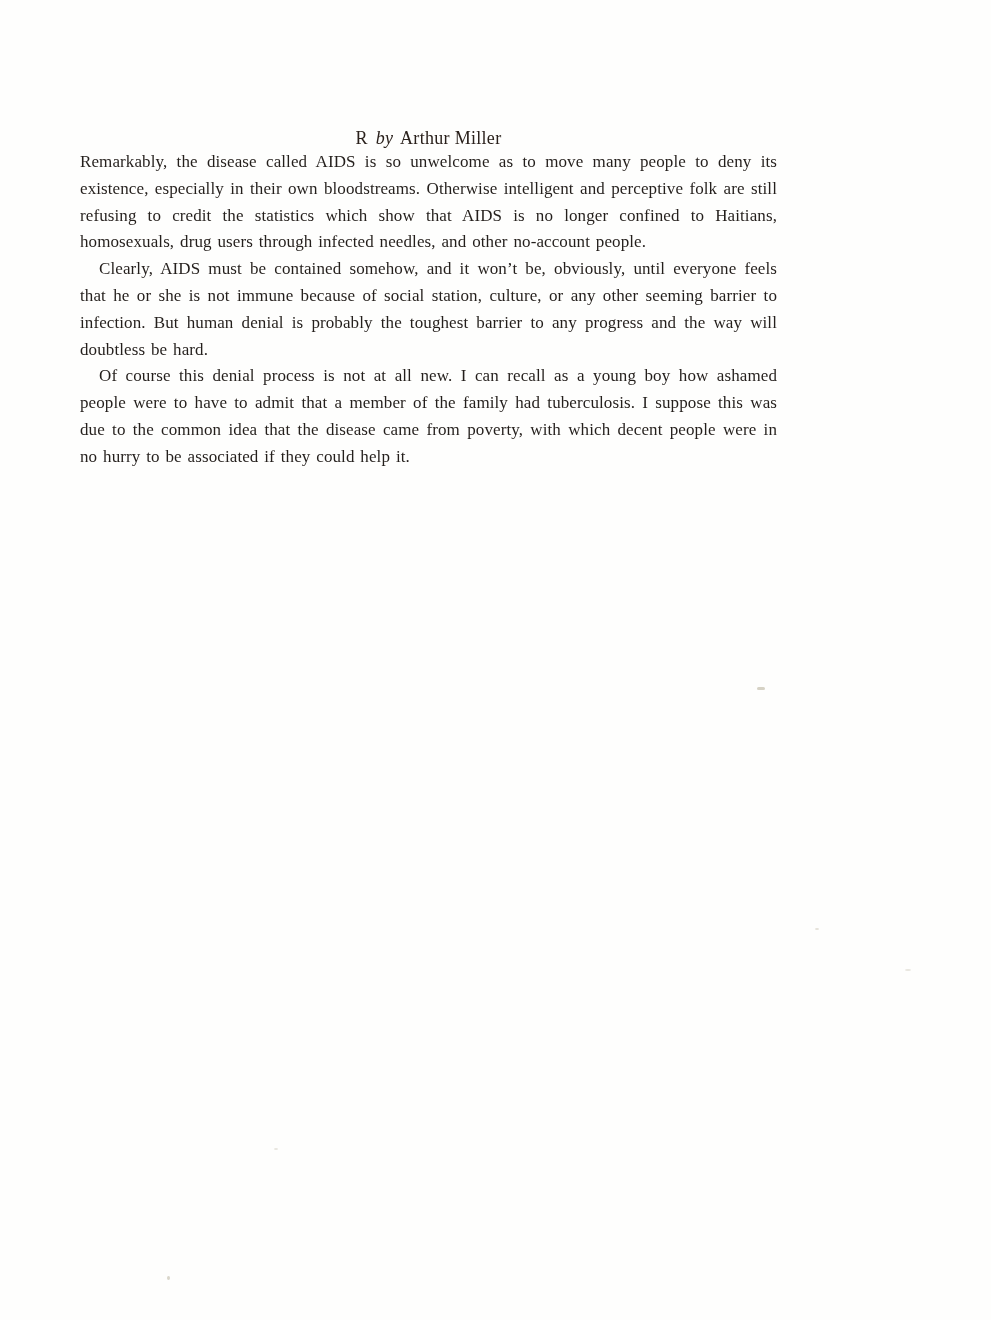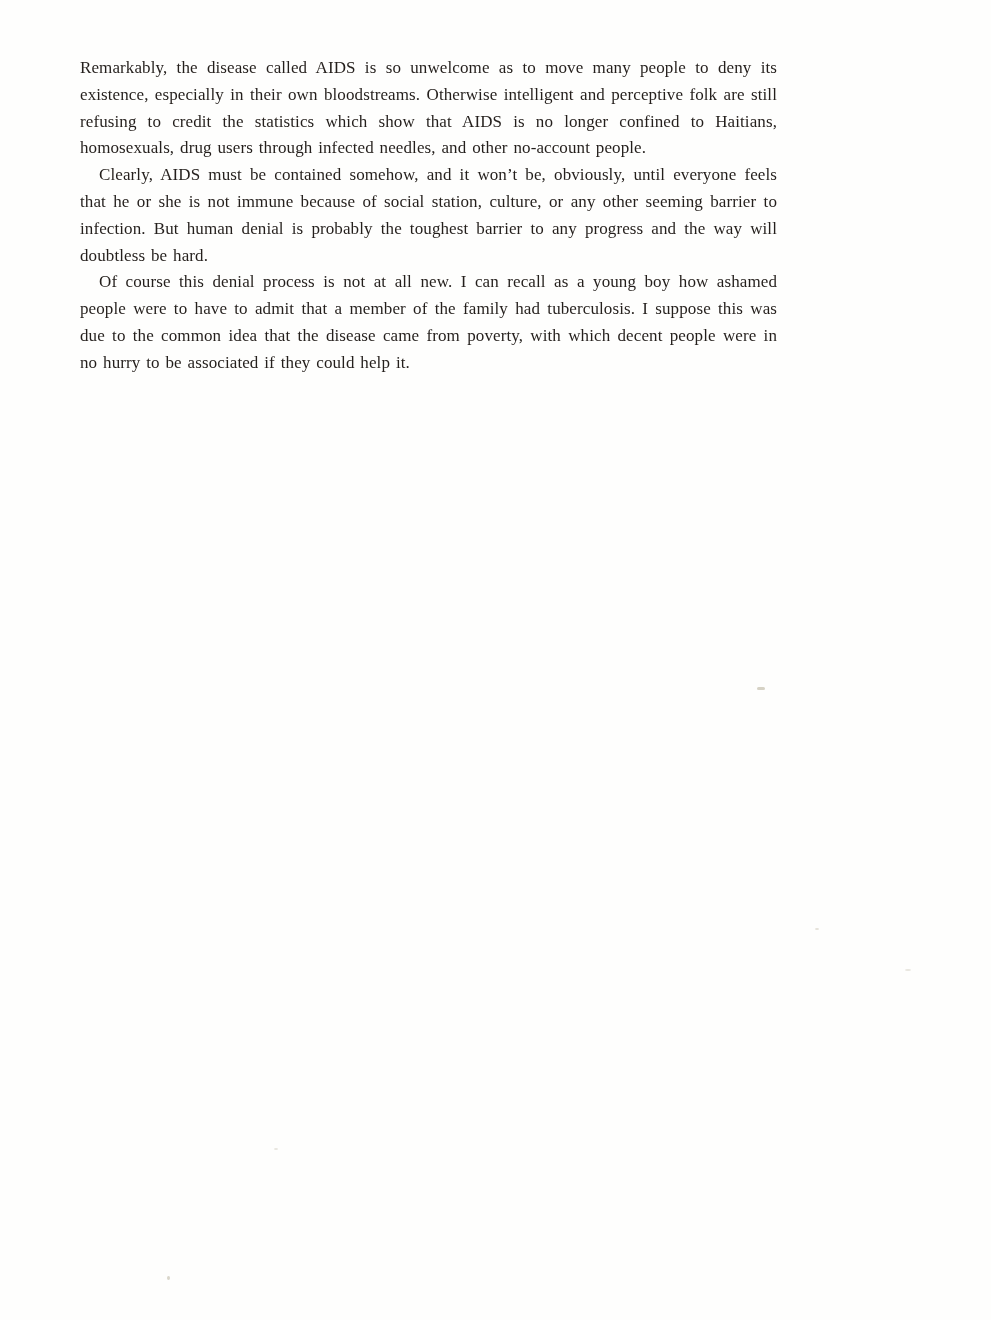--- a/index.html
+++ b/index.html
@@ -26,21 +26,20 @@
     text-align: center;
     font-size: 18px;
     letter-spacing: 0.3px;
     color: #2a211c;
   }
   .title .by {
     font-style: italic;
     padding: 0 3px;
   }
   .body-text {
-    margin-top: 55px;
   }
   .body-text p {
     margin: 0;
     font-size: 17px;
     line-height: 26.8px;
     text-align: justify;
     letter-spacing: 0.1px;
     word-spacing: 1.5px;
   }
   .body-text p.indented {
@@ -55,20 +54,25 @@
   .speck.s2 { left: 815px; top: 928px; width: 4px; height: 2px; opacity: 0.35; }
   .speck.s3 { left: 905px; top: 969px; width: 6px; height: 2px; opacity: 0.3; }
   .speck.s4 { left: 274px; top: 1148px; width: 4px; height: 2px; opacity: 0.3; }
   .speck.s5 { left: 167px; top: 1276px; width: 3px; height: 4px; opacity: 0.5; }
 </style>
 </head>
 <body>
 
 <div class="page">
 
+  <div class="title">
+    <span>R</span>
+    <span class="by">by</span>
+    <span>Arthur Miller</span>
+  </div>
 
   <div class="body-text">
     <p>Remarkably, the disease called AIDS is so unwelcome as to move many people to deny its existence, especially in their own bloodstreams. Otherwise intelligent and perceptive folk are still refusing to credit the statistics which show that AIDS is no longer confined to Haitians, homosexuals, drug users through infected needles, and other no-account people.</p>
     <p class="indented">Clearly, AIDS must be contained somehow, and it won’t be, obviously, until everyone feels that he or she is not immune because of social station, culture, or any other seeming barrier to infection. But human denial is probably the toughest barrier to any progress and the way will doubtless be hard.</p>
     <p class="indented">Of course this denial process is not at all new. I can recall as a young boy how ashamed people were to have to admit that a member of the family had tuberculosis. I suppose this was due to the common idea that the disease came from poverty, with which decent people were in no hurry to be associated if they could help it.</p>
   </div>
 
 </div>
 
 <div class="speck s1"></div>

